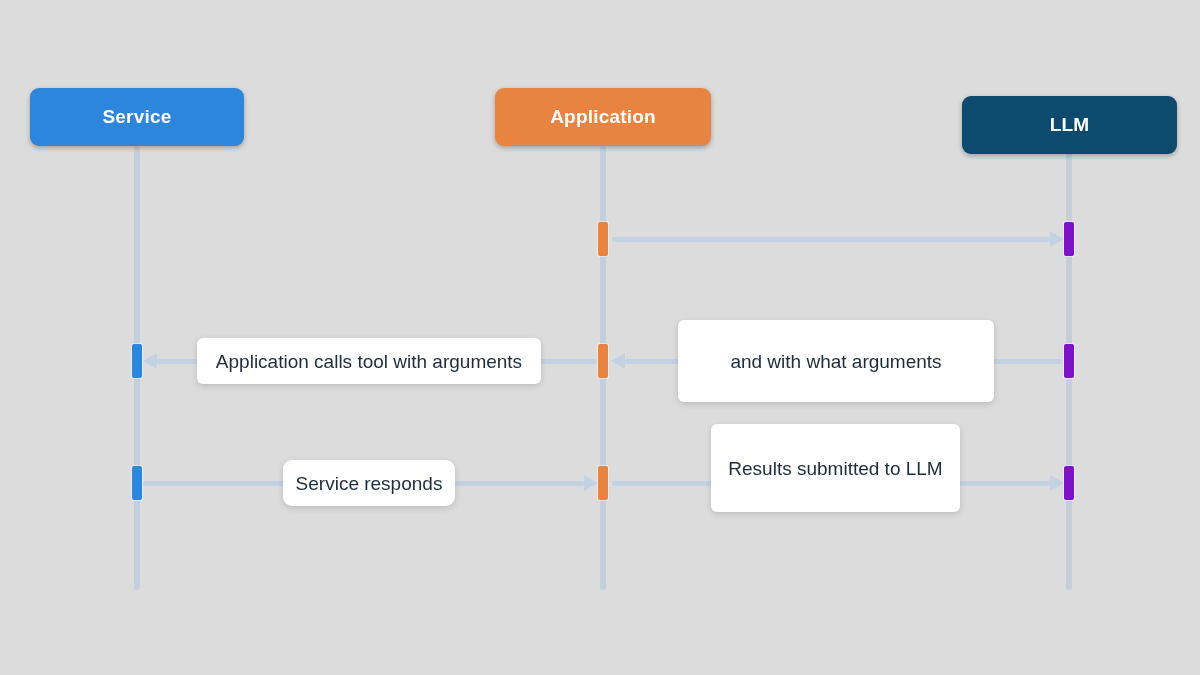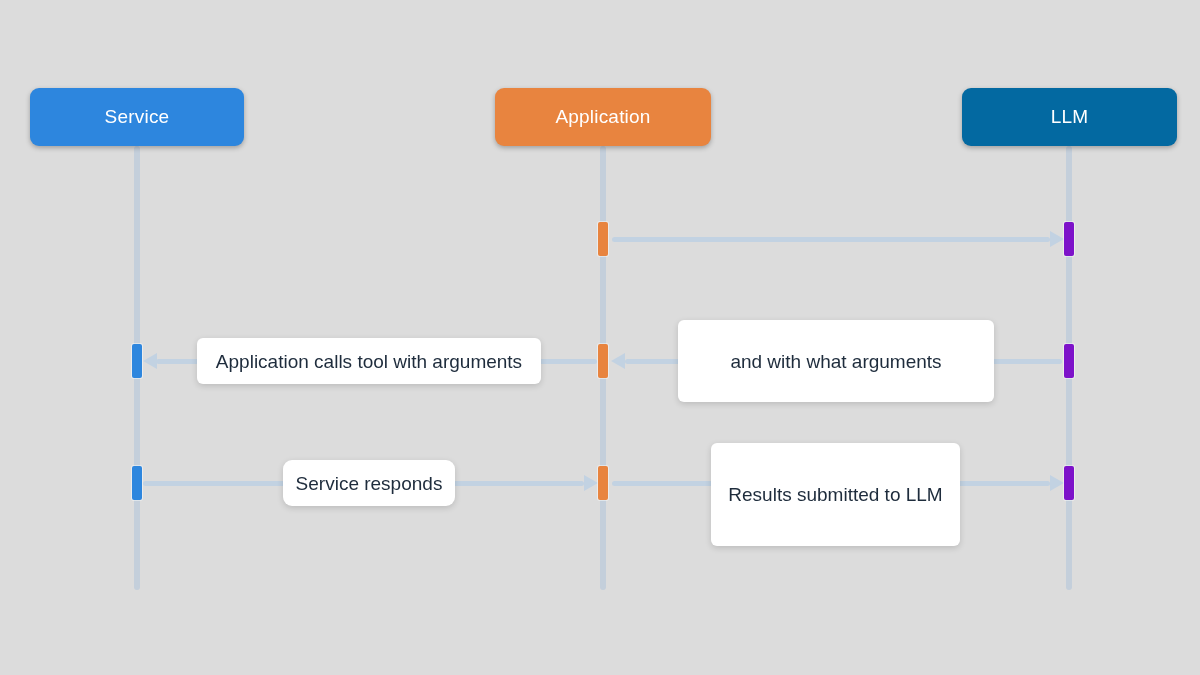--- a/index.html
+++ b/index.html
@@ -20,28 +20,28 @@
   .actor {
     position: absolute;
     top: 88px;
     height: 58px;
     border-radius: 9px;
     display: flex;
     align-items: center;
     justify-content: center;
     color: #ffffff;
     font-size: 19px;
-    font-weight: 400;
+    font-weight: 700;
     letter-spacing: 0.2px;
     box-shadow: 0 2px 5px rgba(0,0,0,0.28);
     z-index: 5;
   }
   .actor.service     { left: 30px;  width: 214px; background: #2d86de; }
   .actor.application { left: 495px; width: 216px; background: #e8843f; }
-  .actor.llm         { left: 962px; width: 215px; background: #0369a1; }
+  .actor.llm         { left: 962px; width: 215px; background: #0c4a6e; margin-top: 8px; }
 
   
   .lifeline {
     position: absolute;
     top: 146px;
     width: 6px;
     height: 444px;
     background: #c4cfdb;
     border-radius: 3px;
     z-index: 1;
@@ -147,17 +147,17 @@
   <div class="arrowhead right" style="left:584px; top:475px;"></div>
 
   <div class="msg-line" style="left:612px; top:481px; width:438px;"></div>
   <div class="arrowhead right" style="left:1050px; top:475px;"></div>
   <div class="activation service row3"></div>
   <div class="activation application row3"></div>
   <div class="activation llm row3"></div>
   <div class="msg-label" style="left:283px; top:460px; width:172px; height:46px;border-radius:9px;">
     <span>Service responds</span>
   </div>
-  <div class="msg-label" style="left:711px; top:443px; width:249px; height:103px;">
+  <div class="msg-label" style="left:711px; top:424px; width:249px; height:88px;">
     <span>Results submitted to LLM</span>
   </div>
 
 </div>
 
 </body></html>

